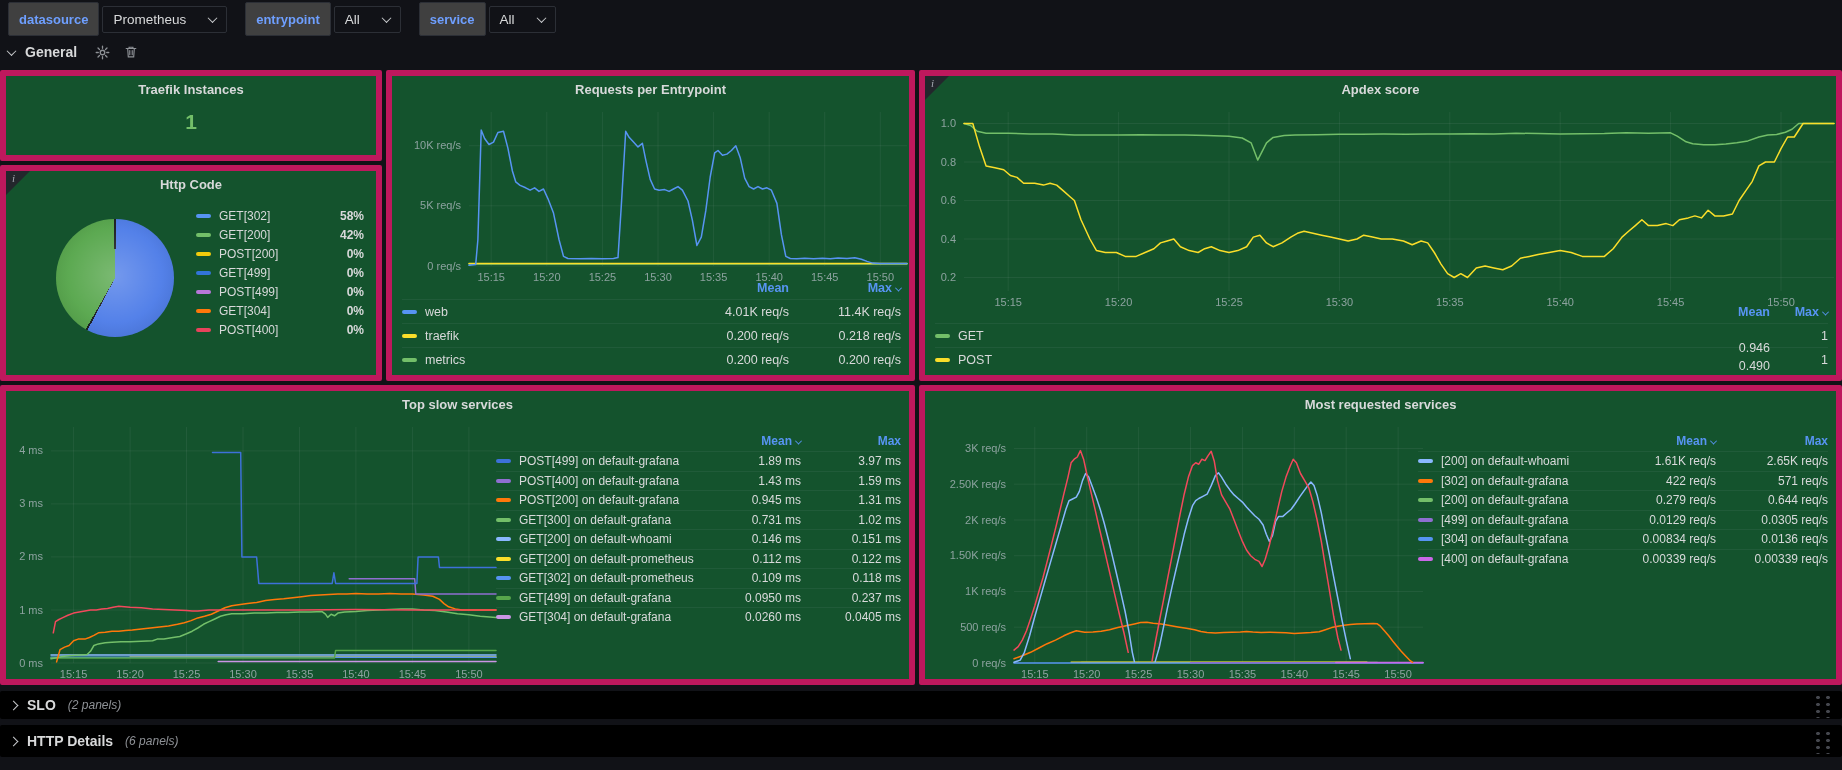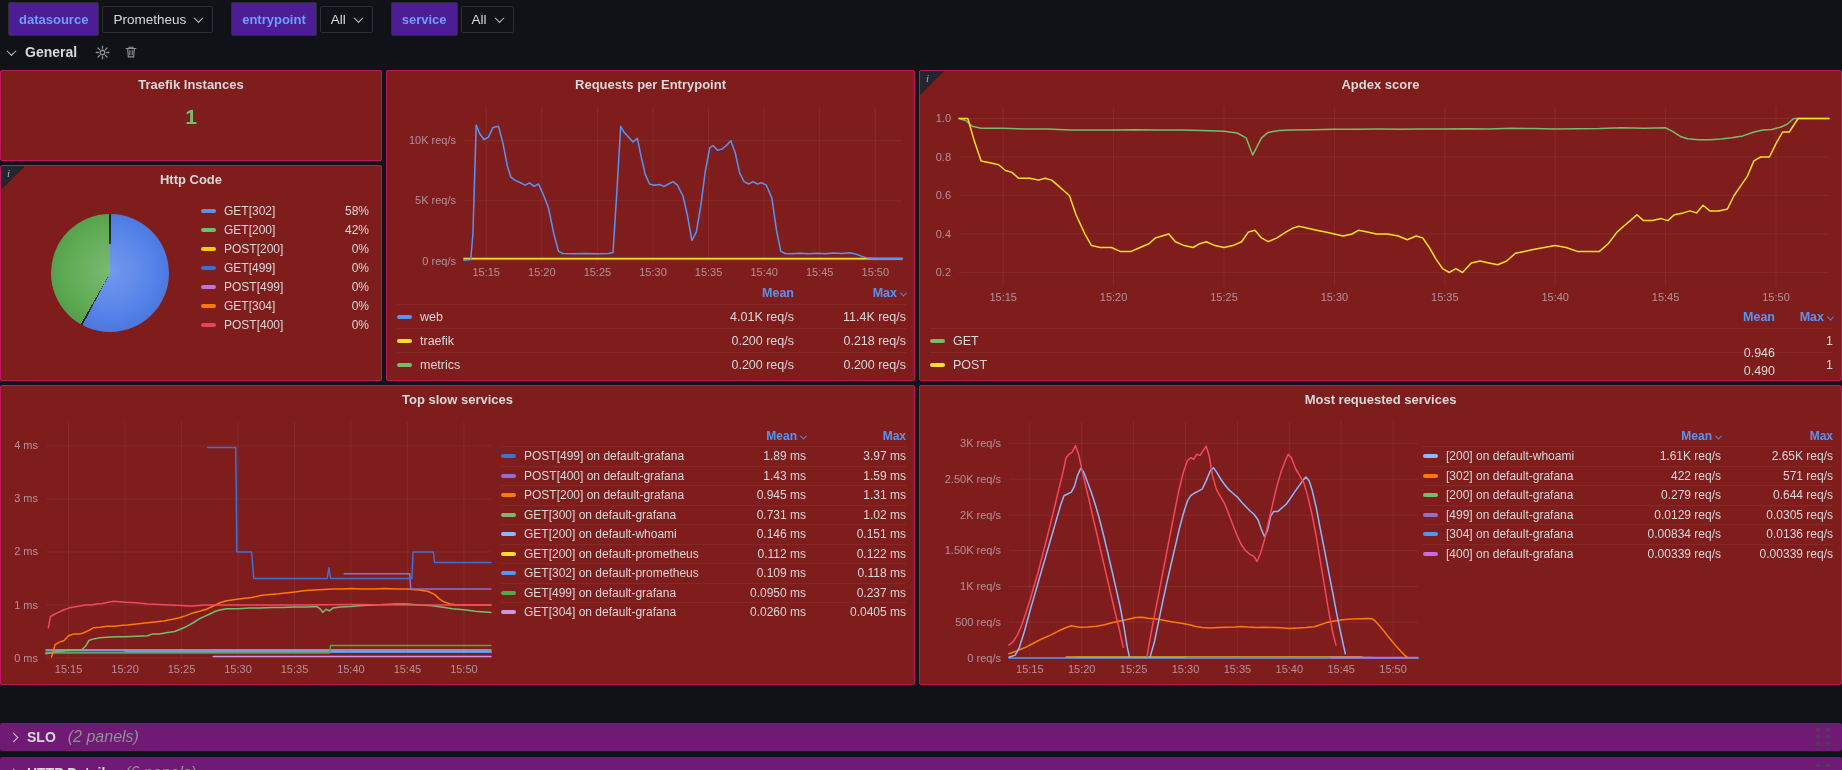--- a/index.html
+++ b/index.html
@@ -4,41 +4,41 @@
 <style>
   * { box-sizing: border-box; margin: 0; padding: 0; }
   html,body { background:#111217; }
   body { width:1842px; height:770px; position:relative; overflow:hidden;
          font-family:"Liberation Sans", sans-serif; color:#d8d9da; }
   #app { position:absolute; inset:0; }
 
   
   .topbar { position:absolute; top:0; left:0; right:0; height:38px; display:flex; align-items:center; padding:0 8px; gap:18px; }
   .var-group { display:flex; align-items:center; gap:3px; }
-  .var-label { height:27px; display:flex; align-items:center; padding:16px 10px; background:#4c1d95;
+  .var-label { height:27px; display:flex; align-items:center; padding:16px 10px; background:#404040;
                border:1px solid #2c2f36; border-radius:2px; color:#6e9fff; font-size:13px; font-weight:600; }
-  .var-value { height:27px; display:flex; align-items:center; gap:9px; padding:0 10px; background:#111217;
+  .var-value { height:27px; display:flex; align-items:center; gap:23px; padding:0 10px; background:#111217;
                border:1px solid #2c2f36; border-radius:2px; color:#d8d9da; font-size:13.5px; cursor:pointer; }
   .chev { width:7px; height:7px; border-right:1.6px solid #c7c9cc; border-bottom:1.6px solid #c7c9cc;
           transform:rotate(45deg) translate(-1px,-1px); display:inline-block; }
   .chev.blue { border-color:#5794F2; width:5px; height:5px; margin-left:4px; }
   .chev.right { transform:rotate(-45deg); }
 
   
   .row-header { position:absolute; display:flex; align-items:center; gap:10px; cursor:pointer; }
   .row-title { font-size:14px; font-weight:700; color:#d8d9da; }
-  .row-count { font-size:16px; font-style:italic; color:#8e9196; margin-left:2px; }
-  .row-bar { background:#701a75; border-radius:2px; padding:0 10px;margin-top:32px; }
+  .row-count { font-size:12px; font-style:italic; color:#8e9196; margin-left:2px; }
+  .row-bar { background:#000000; border-radius:2px; padding:0 10px; }
   .row-icons { display:flex; gap:14px; align-items:center; margin-left:8px; }
   .drag-dots { position:absolute; right:10px; top:50%; transform:translateY(-50%); width:20px; height:26px;
                background-image:radial-gradient(circle, #45474e 1.7px, transparent 1.9px);
                background-size:10px 7px; background-position:1px 2px; cursor:grab; }
 
   
-  .panel { position:absolute; background:#7f1d1d; border:1px solid #be185d; border-radius:2px; }
+  .panel { position:absolute; background:#14532d; border:6px solid #be185d; border-radius:2px; }
   .panel-title { position:absolute; top:0; left:0; right:0; height:26px; display:flex; align-items:center;
                  justify-content:center; font-size:13px; font-weight:600; color:#d8d9da; cursor:pointer; }
   .corner { position:absolute; top:0; left:0; width:0; height:0;
             border-top:24px solid #23262c; border-right:24px solid transparent; cursor:pointer; }
   .corner-i { position:absolute; top:1px; left:6px; font-size:11px; color:#a6abb3; font-family:"Liberation Serif",serif; font-style:italic; }
 
   .big-value { position:absolute; top:34px; left:0; right:0; text-align:center; font-size:21px; font-weight:600; }
 
   
   .pie { position:absolute; border-radius:50%; }
@@ -58,21 +58,21 @@
   .legend-bottom .lg-v { width:112px; }
 
   .legend-right { position:absolute; font-size:12px; }
   .legend-right .lg-head { height:20px; }
   .legend-right .lg-row { height:19.5px; border-top:1px solid rgba(204,204,220,0.07); cursor:pointer; }
   .legend-right .lg-v { width:100px; }
   .legend-right.wide .lg-v { width:112px; }
 
   .legend-list { position:absolute; font-size:12px; }
   .legend-list .lg-row { height:19px; cursor:pointer; }
-  .legend-list .lg-v { width:38px; }
+  .legend-list .lg-v { width:38px;font-weight:bold; }
 
   .chart-area { position:absolute; cursor:crosshair; }
   svg text { font-family:"Liberation Sans", sans-serif; }
 </style>
 </head>
 <body>
 
 <div id="app">
 
   <div class="topbar">

